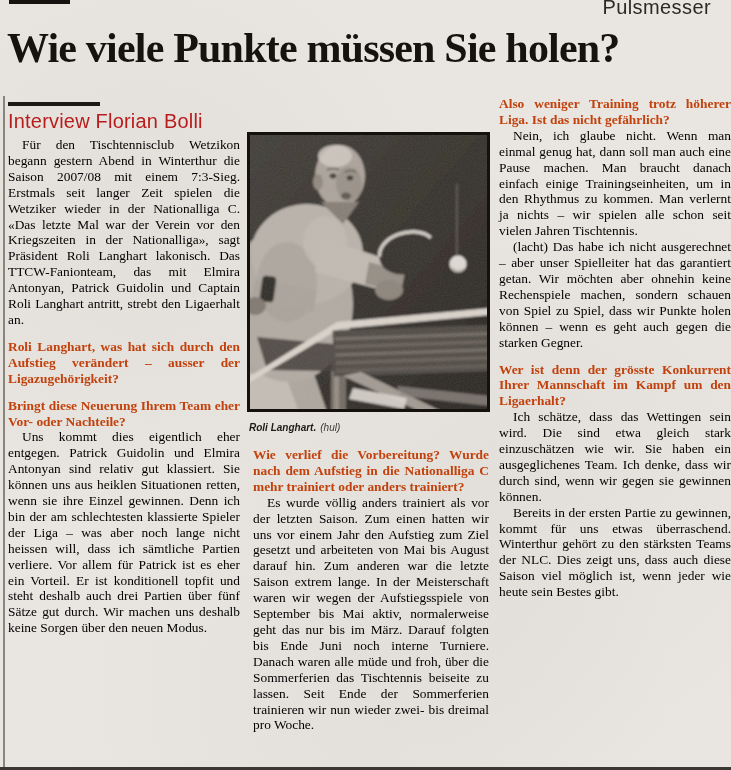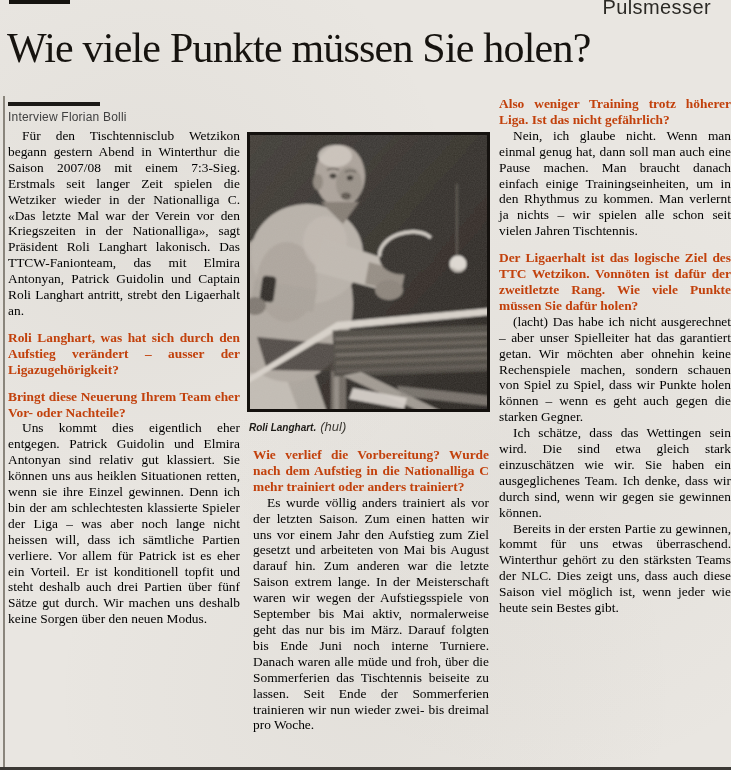--- a/index.html
+++ b/index.html
@@ -17,48 +17,48 @@
       radial-gradient(circle at 50% 90%, rgba(120,115,105,0.05), transparent 40%);
   }
   .crop-dash{position:absolute;left:9px;top:0;width:61px;height:4px;background:#15130f;}
   .kicker-wrap{position:absolute;top:0;right:20px;height:19px;overflow:hidden;}
   .kicker{
     font-family:"Liberation Sans", sans-serif;font-size:20px;font-weight:500;
     color:#2b2925;letter-spacing:.4px;margin-top:-4px;line-height:22px;
   }
   .headline{
     position:absolute;left:7px;top:24px;margin:0;white-space:nowrap;
-    font-family:"Liberation Serif", serif;font-weight:400;
+    font-family:"Liberation Serif", serif;font-weight:700;
     font-size:42px;letter-spacing:-.8px;color:#16130f;
   }
   .content{position:absolute;left:8px;top:96px;width:723px;display:flex;}
   .col{box-sizing:border-box;}
   .col-left{width:232px;margin-right:13px;}
   .col-mid{width:236px;margin-right:10px;}
   .col-right{width:232px;}
   .byline-rule{width:92px;height:4px;background:#1b1916;margin-top:6px;}
   .byline{
-    font-family:"Liberation Sans", sans-serif;font-size:12px;color:#404040;
+    font-family:"Liberation Sans", sans-serif;font-size:20px;color:#b91c1c;
     margin-top:4px;letter-spacing:.2px;
   }
   .blocks{}
   .col-left .blocks{margin-top:4px;}
   .col-mid  .blocks{margin-top:12px;}
   .blk{
     margin:0;text-align:justify;font-size:13.4px;line-height:15.9px;
     color:#000000;hyphens:auto;-webkit-hyphens:auto;
   }
   .blk.intro,.blk.answer{text-indent:14px;}
   .blk.question{font-weight:700;margin-top:11px;text-indent:0;color:#c2410c;}
   .blocks > .question:first-child{margin-top:0;}
   figure{margin:36px 0 0 -6px;width:243px;}
   figure svg{display:block;}
   figcaption{margin:5px 0 0 2px;font-family:"Liberation Sans", sans-serif;white-space:nowrap;}
   .cap-name{font-size:10px;font-weight:700;font-style:italic;color:#1d1b17;}
-  .cap-credit{font-size:13px;font-style:italic;color:#3d3a34;margin-left:4px;}
+  .cap-credit{font-size:10px;font-style:italic;color:#3d3a34;margin-left:4px;}
   .edge-left{position:absolute;left:3px;top:96px;width:2px;height:674px;background:#8a857c;}
   .edge-bottom{position:absolute;left:0;bottom:0;width:731px;height:3px;background:#3b3834;}
 </style>
 </head>
 <body style="background: rgb(233, 230, 225); color: rgb(33, 31, 28);">
 
 <div class="paper-texture"></div>
 <div class="crop-dash"></div>
 
 <div class="kicker-wrap">
@@ -169,22 +169,22 @@
     <div class="blocks">
         <p class="blk question">Wie verlief die Vorbereitung? Wurde nach dem Aufstieg in die Nationalliga C mehr trainiert oder anders trainiert?</p>
         <p class="blk answer">Es wurde völlig anders trainiert als vor der letzten Saison. Zum einen hatten wir uns vor einem Jahr den Aufstieg zum Ziel gesetzt und arbeiteten von Mai bis August darauf hin. Zum anderen war die letzte Saison extrem lange. In der Meisterschaft waren wir wegen der Aufstiegsspiele von September bis Mai aktiv, normalerweise geht das nur bis im März. Darauf folgten bis Ende Juni noch interne Turniere. Danach waren alle müde und froh, über die Sommerferien das Tischtennis beiseite zu lassen. Seit Ende der Sommerferien trainieren wir nun wieder zwei- bis dreimal pro Woche.</p>
       </div>
   </div>
 
   <div class="col col-right">
     <div class="blocks">
         <p class="blk question">Also weniger Training trotz höherer Liga. Ist das nicht gefährlich?</p>
         <p class="blk answer">Nein, ich glaube nicht. Wenn man einmal genug hat, dann soll man auch eine Pause machen. Man braucht danach einfach einige Trainingseinheiten, um in den Rhythmus zu kommen. Man verlernt ja nichts – wir spielen alle schon seit vielen Jahren Tischtennis.</p>
-        <p class="blk question">Der Ligaerhalt ist das logische Ziel des TTC Wetzikon. Vonnöten ist dafür der zweitletzte Rang. Wie viele Punkte müssen Sie dafür holen?</p>
         <p class="blk answer">(lacht) Das habe ich nicht ausgerechnet – aber unser Spielleiter hat das garantiert getan. Wir möchten aber ohnehin keine Rechenspiele machen, sondern schauen von Spiel zu Spiel, dass wir Punkte holen können – wenn es geht auch gegen die starken Gegner.</p>
+        <p class="blk question">Wer ist denn der grösste Konkurrent Ihrer Mannschaft im Kampf um den Ligaerhalt?</p>
         <p class="blk answer">Ich schätze, dass das Wettingen sein wird. Die sind etwa gleich stark einzuschätzen wie wir. Sie haben ein ausgeglichenes Team. Ich denke, dass wir durch sind, wenn wir gegen sie gewinnen können.</p>
         <p class="blk answer">Bereits in der ersten Partie zu gewinnen, kommt für uns etwas überraschend. Winterthur gehört zu den stärksten Teams der NLC. Dies zeigt uns, dass auch diese Saison viel möglich ist, wenn jeder wie heute sein Bestes gibt.</p>
       </div>
   </div>
 
 </div>
 
 <div class="edge-left"></div>
 <div class="edge-bottom"></div>
 

